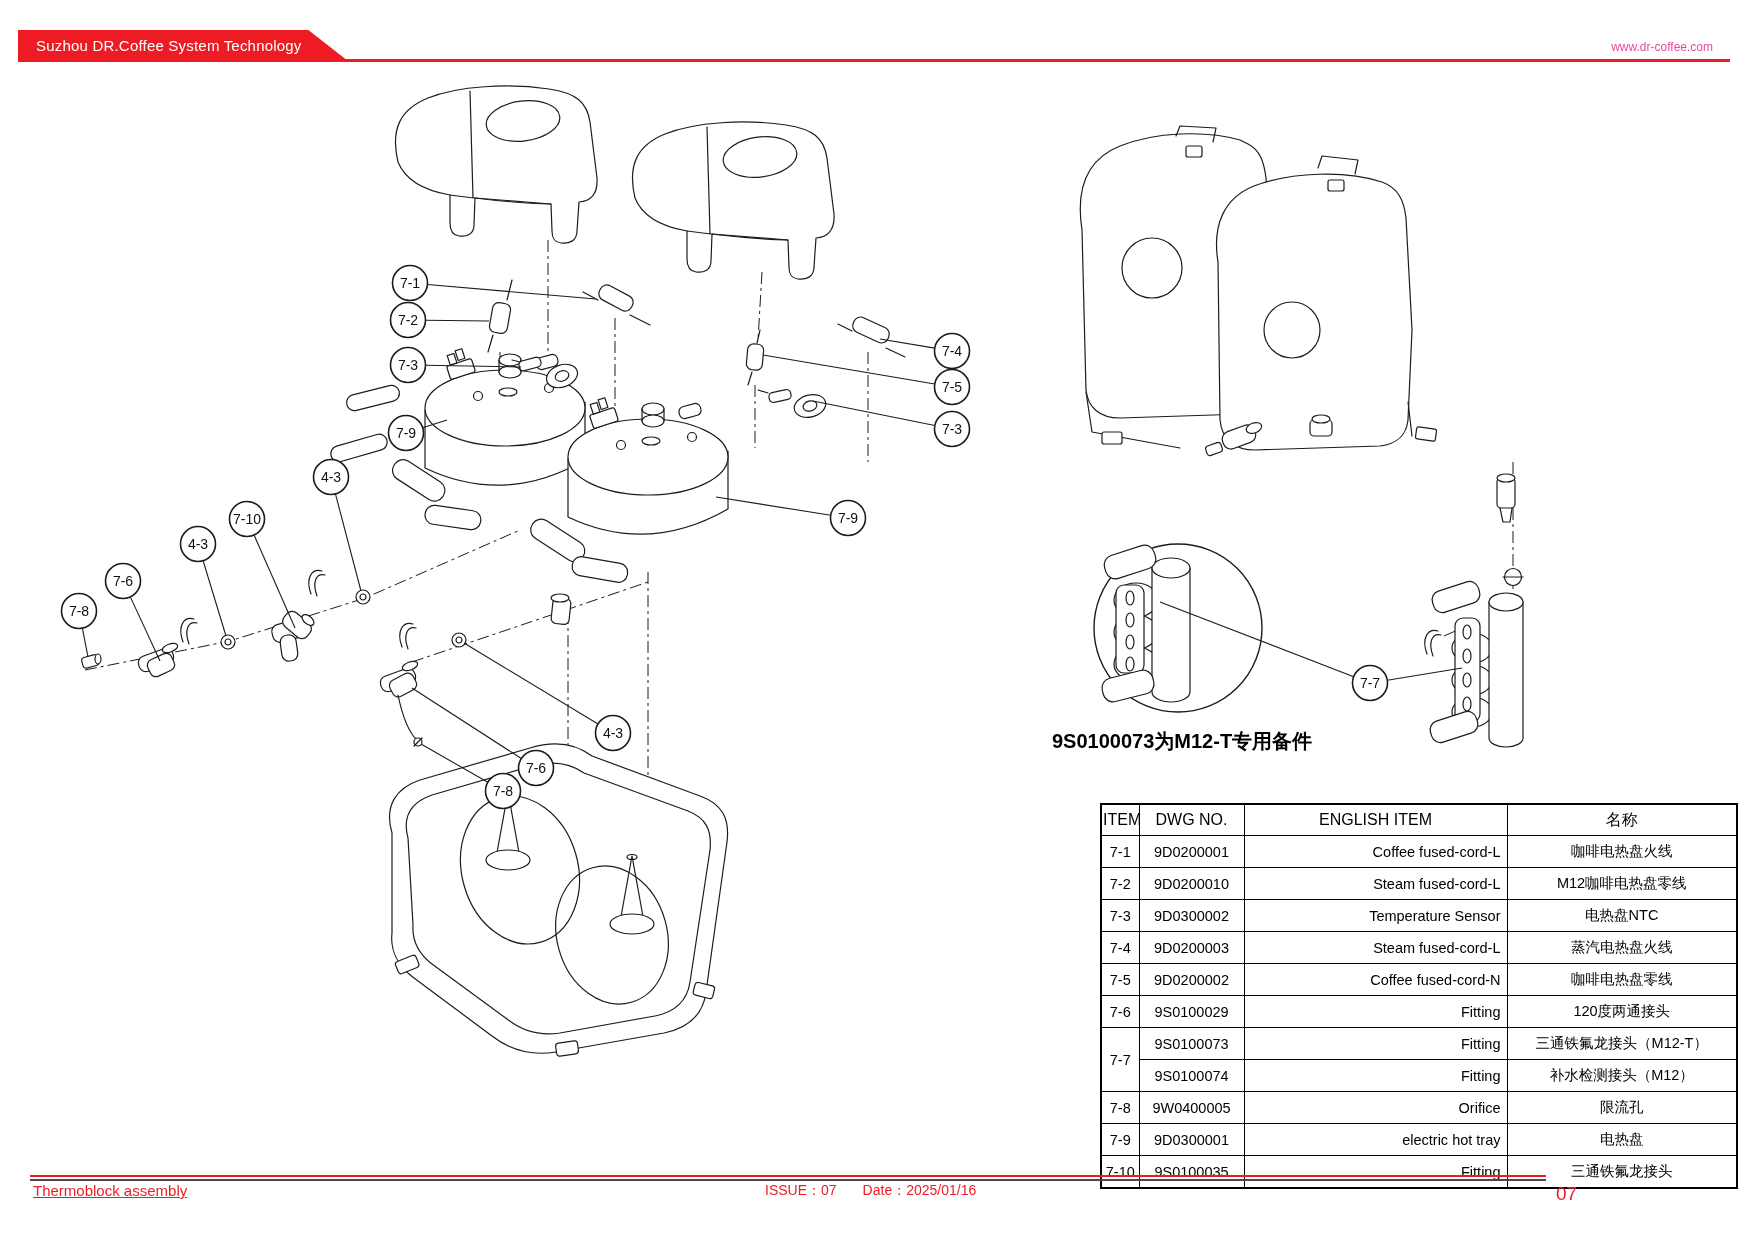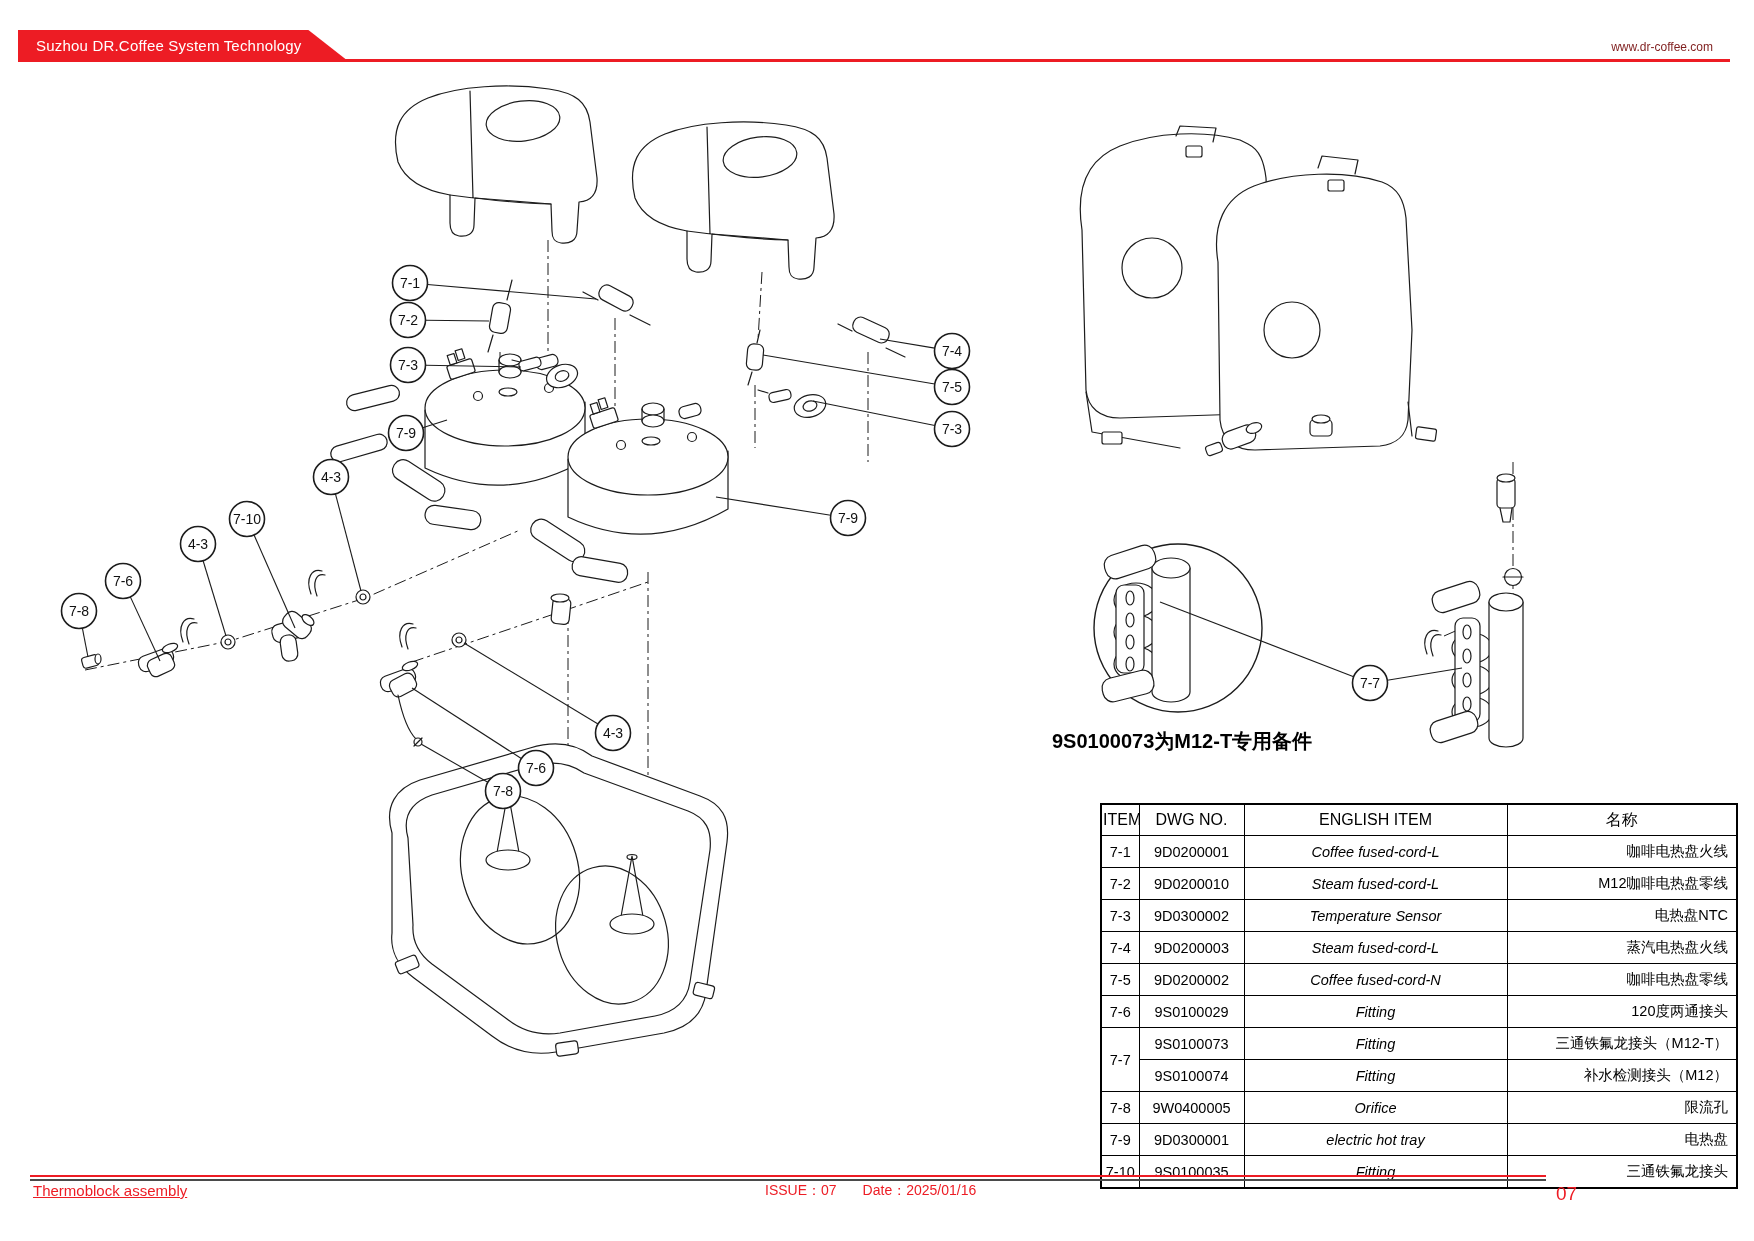--- a/index.html
+++ b/index.html
@@ -3,21 +3,21 @@
 <meta charset="utf-8">
 <style>
   html,body{margin:0;padding:0;background:#e8e8e8;}
   .page{position:relative;width:1754px;height:1241px;background:#ffffff;overflow:hidden;
         font-family:"Liberation Sans",sans-serif;margin:0 auto;}
   
   .banner{position:absolute;left:18px;top:30px;width:330px;height:31px;background:#ed1c24;
           clip-path:polygon(0 0,88% 0,100% 100%,0 100%);}
   .banner span{display:block;color:#fff;font-size:15px;line-height:31px;padding-left:18px;letter-spacing:.2px;}
   .top-rule{position:absolute;left:18px;top:59px;width:1712px;height:3px;background:#ed1c24;}
-  .website{position:absolute;right:41px;top:40px;color:#7f1d1d;font-size:12px;}
+  .website{position:absolute;right:41px;top:40px;color:#ec4899;font-size:12px;}
   
   .footer-rule-red{position:absolute;left:30px;top:1175px;width:1516px;height:2px;background:#ed1c24;}
   .footer-rule-dark{position:absolute;left:30px;top:1179px;width:1516px;height:1.5px;background:#4a4a4a;}
   .footer-left{position:absolute;left:33px;top:1182px;color:#ed1c24;font-size:15px;text-decoration:underline;}
   .footer-center{position:absolute;left:765px;top:1182px;color:#ed1c24;font-size:14px;}
   .footer-center .gap{margin-right:26px;}
   .page-number{position:absolute;left:1556px;top:1183px;color:#ed1c24;font-size:19px;}
   
   .drawing{position:absolute;left:0;top:0;width:1754px;height:1241px;}
   .ln{fill:none;stroke:#1c1c1c;stroke-width:1.2;stroke-linecap:round;stroke-linejoin:round;}
@@ -28,22 +28,22 @@
   .balloon-label{font:14px "Liberation Sans",sans-serif;fill:#111;text-anchor:middle;}
   .detail-note{position:absolute;left:1052px;top:728px;font-size:20px;font-weight:bold;color:#000;}
   
   .parts-table{position:absolute;left:1100px;top:803px;width:636px;border-collapse:collapse;
                border:2px solid #000;table-layout:fixed;}
   .parts-table th,.parts-table td{border:1px solid #000;overflow:hidden;white-space:nowrap;}
   .parts-table th{height:28px;font-size:16px;font-weight:normal;text-align:center;}
   .parts-table td{height:29px;font-size:14.5px;color:#000;}
   .c-item{text-align:center;}
   .c-dwg{text-align:center;}
-  .c-en{text-align:center;padding:0 6px;font-style:italic;}
-  .c-cn{text-align:right;padding:0 8px;font-size:14px;}
+  .c-en{text-align:right;padding:0 6px;}
+  .c-cn{text-align:center;padding:0 8px;font-size:14px;}
 </style>
 </head>
 <body>
 
 <div class="page">
 
   <div class="banner">
     <span>Suzhou DR.Coffee System Technology Co.,Ltd</span>
   </div>
   <div class="top-rule"></div>

